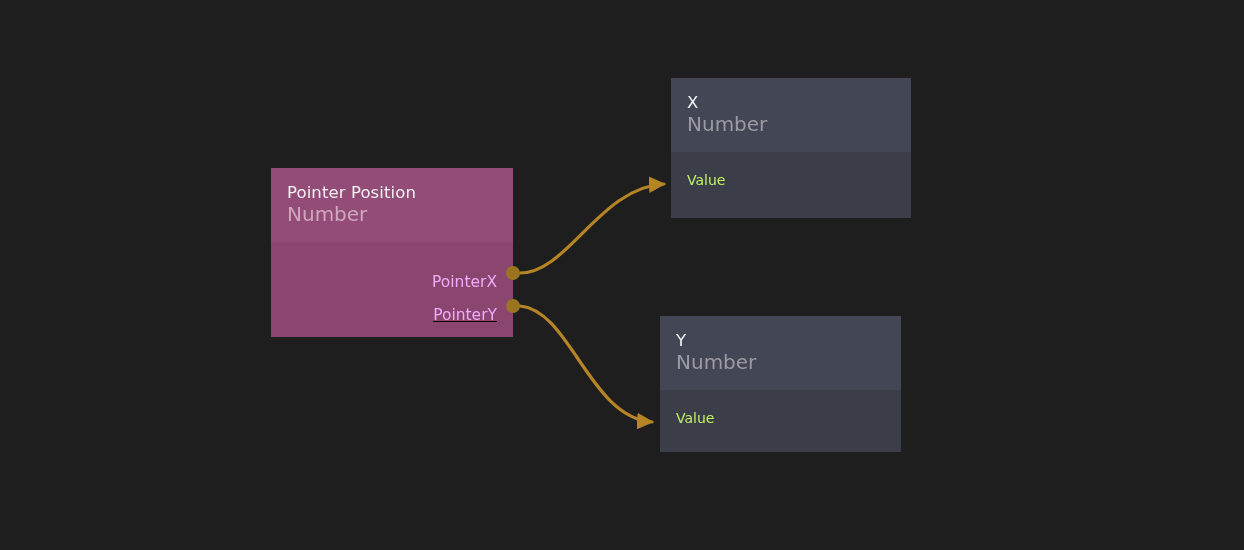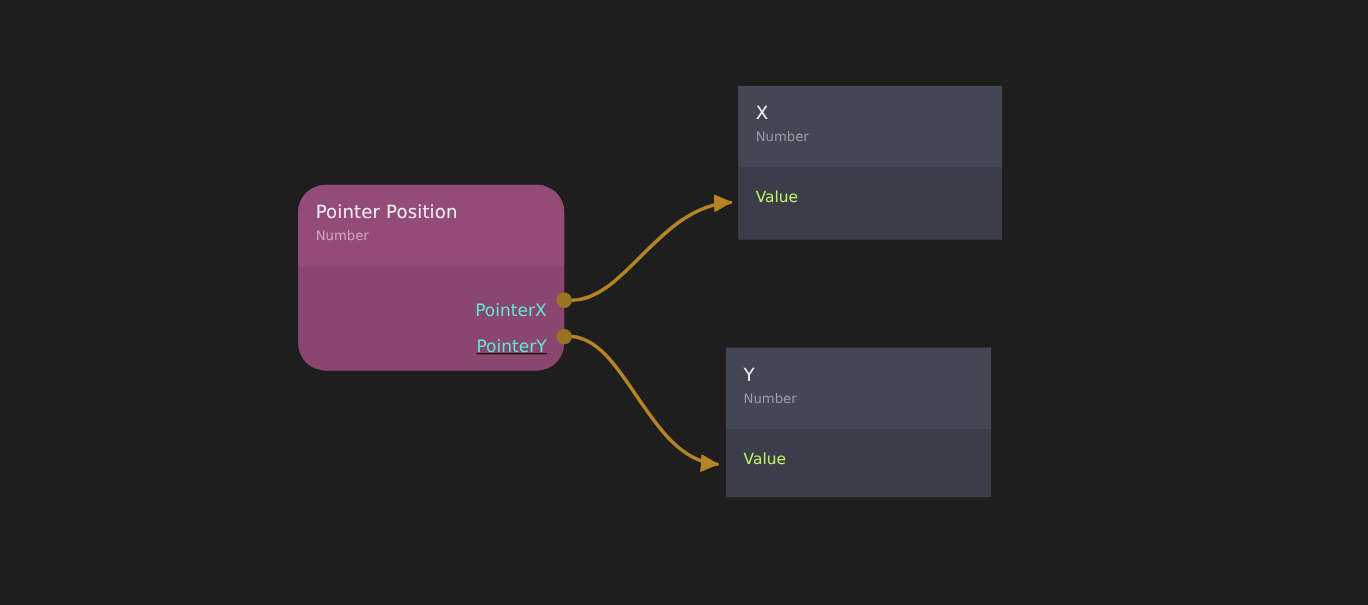--- a/index.html
+++ b/index.html
@@ -42,21 +42,21 @@
     padding: 14px 16px 12px 16px;
   }
   .node-title {
     font-size: 16.5px;
     line-height: 21px;
     color: #f3f1f3;
     letter-spacing: 0.1px;
     white-space: nowrap;
   }
   .node-subtitle {
-    font-size: 12px;
+    font-size: 20px;
     line-height: 22px;
     white-space: nowrap;
   }
   .node-body {
     box-sizing: border-box;
   }
 
   
   .node-script {
     background: #8b4670;
@@ -75,21 +75,21 @@
   .port-row-out {
     position: absolute;
     right: 16px;
     display: flex;
     align-items: center;
     justify-content: flex-end;
   }
   .port-label-out {
     font-size: 15.5px;
     line-height: 20px;
-    color: #5eead4;
+    color: #f0abfc;
     white-space: nowrap;
   }
   .port-dot {
     position: absolute;
     width: 14px;
     height: 14px;
     border-radius: 50%;
     background: #9a7420;
     z-index: 3;
   }
@@ -126,21 +126,21 @@
   <svg class="edges" viewBox="0 0 1244 550" width="1244" height="550" xmlns="http://www.w3.org/2000/svg">
     <defs>
       <marker id="arrow-head" viewBox="0 0 10 10" refX="9" refY="5" markerWidth="5.2" markerHeight="5.2" orient="auto-start-reverse">
         <path d="M 0 0 L 10 5 L 0 10 z" fill="#b58525"></path>
       </marker>
     </defs>
     <path fill="none" stroke="#b58525" stroke-width="3.2" stroke-linecap="round" marker-end="url(#arrow-head)" d="M 520 273 C 568 273, 600 187, 664 184"></path>
     <path fill="none" stroke="#b58525" stroke-width="3.2" stroke-linecap="round" marker-end="url(#arrow-head)" d="M 520 306 C 570 310, 590 418, 652 422"></path>
   </svg>
 
-  <div class="node node-script" style="left:271px; top:168px; width:242px; height:169px;border-radius:25px;">
+  <div class="node node-script" style="left:271px; top:168px; width:242px; height:169px;">
     <div class="node-header">
       <div class="node-title">Pointer Position</div>
       <div class="node-subtitle">Number</div>
     </div>
     <div class="node-body">
       <div class="port-row-out" style="top:30px;">
         <span class="port-label-out">PointerX</span>
       </div>
       <div class="port-row-out" style="top:63px;text-decoration:underline;">
         <span class="port-label-out">PointerY</span>

